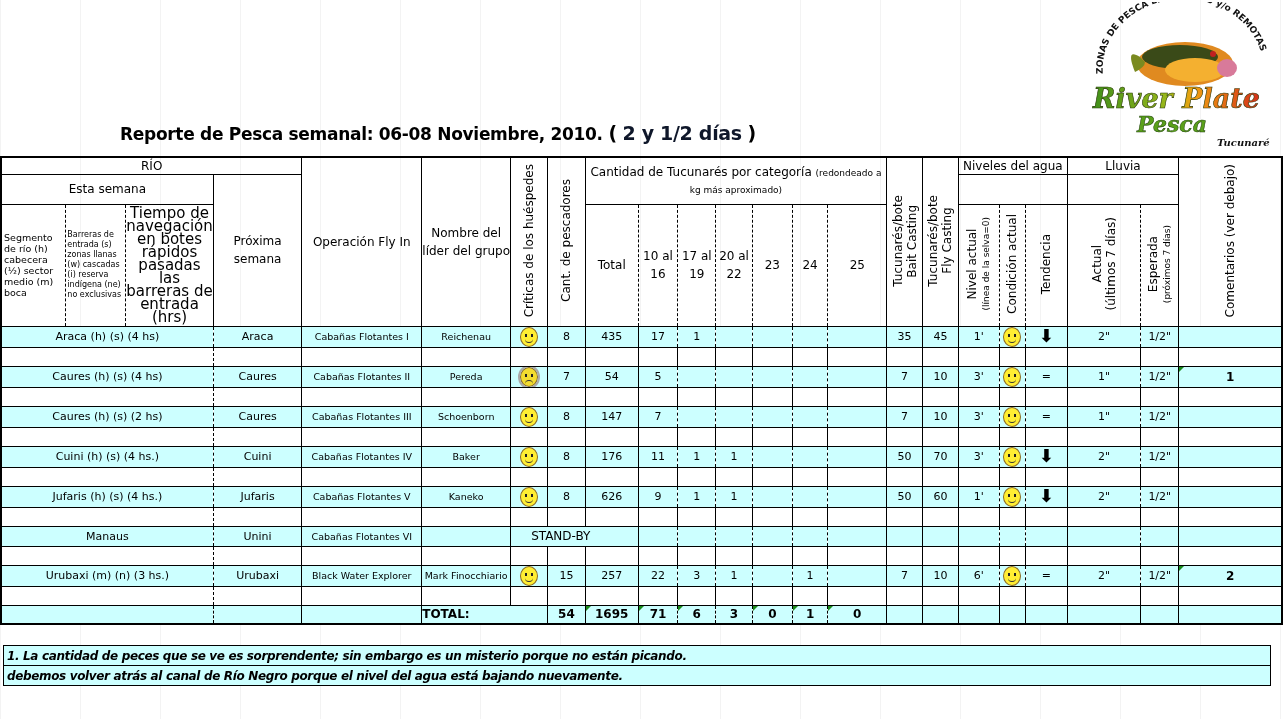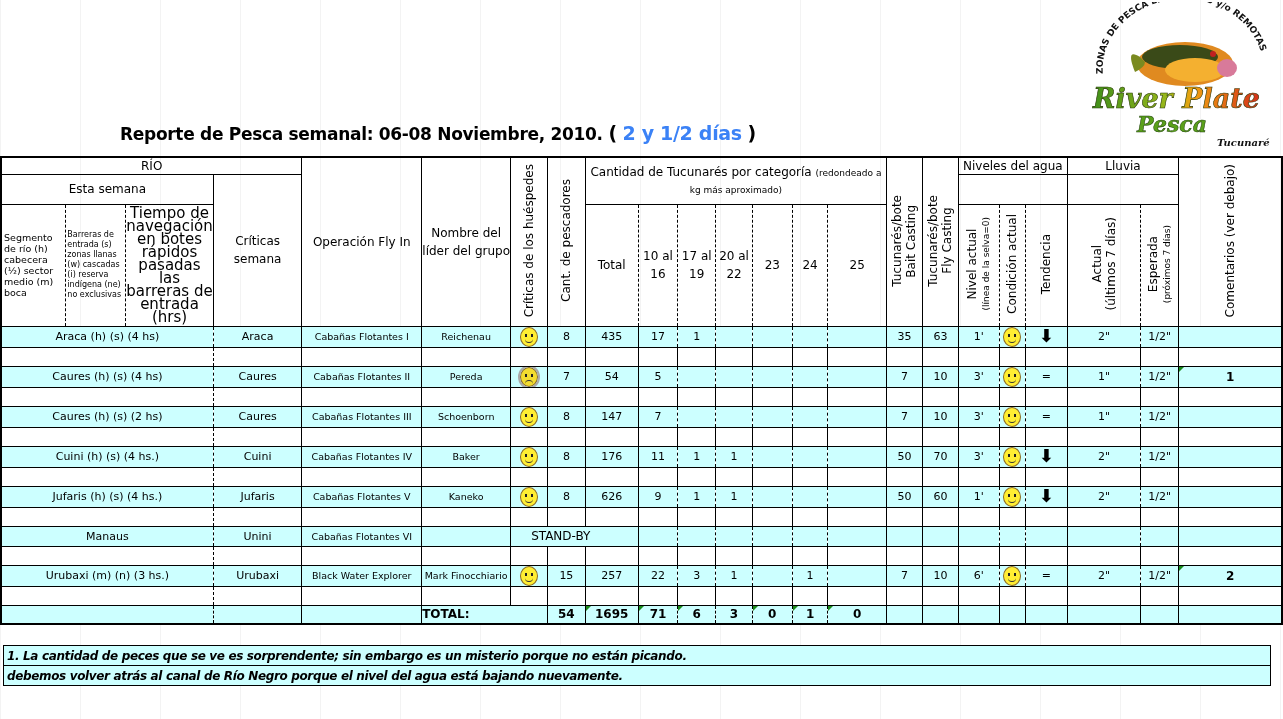--- a/index.html
+++ b/index.html
@@ -1,21 +1,21 @@
 <!DOCTYPE html>
 <html><head>
 <meta charset="utf-8">
 <style>
   html, body { margin:0; padding:0; background:#ffffff; }
   body { width:1283px; height:719px; position:relative; overflow:hidden; font-family:"DejaVu Sans", sans-serif; color:#000; }
   .gridbg { position:absolute; left:0; top:0; width:1283px; height:719px;
     background-image: linear-gradient(to right, #e6e6e6 1px, transparent 1px);
     background-size: 80px 20px; opacity:0.5; }
   .title { position:absolute; left:120px; top:122px; font-family:"DejaVu Sans", sans-serif; font-weight:bold; font-size:17px; letter-spacing:-0.3px; white-space:nowrap; }
-  .title .blue { color:#3b82f6; font-size:19px; }
+  .title .blue { color:#0f172a; font-size:19px; }
   .logo { position:absolute; left:1085px; top:2px; width:195px; height:150px; }
 
   table.main { position:absolute; left:0; top:156px; border-collapse:collapse; table-layout:fixed; border:2.5px solid #000; }
   table.main td { border:1px solid #000; padding:0; text-align:center; vertical-align:middle; font-family:"DejaVu Sans", sans-serif; font-size:10px; overflow:hidden; white-space:nowrap; }
   .hdr { font-size:12px !important; }
   .hdr-s { font-size:9.5px !important; text-align:left !important; white-space:normal !important; line-height:11px; padding-left:2px !important; }
   .hdr-sm { font-size:8px !important; text-align:left !important; white-space:normal !important; line-height:10px; padding-left:1px !important; }
   .vert { writing-mode:vertical-rl; transform:rotate(180deg); display:inline-block; font-size:12px; line-height:14px; white-space:nowrap; }
   .vert small { font-size:9px; }
   .dl { border-left:1px dashed #000 !important; }
@@ -115,21 +115,21 @@
     </td>
     <td rowspan="3"><span class="vert"><span>Tucunarés/bote</span><br><span>Bait Casting</span></span></td>
     <td rowspan="3"><span class="vert"><span>Tucunarés/bote</span><br><span>Fly Casting</span></span></td>
     <td colspan="3" class="hdr">Niveles del agua</td>
     <td colspan="2" class="hdr">Lluvia</td>
     <td rowspan="3"><span class="vert">Comentarios (ver debajo)</span></td>
   </tr>
 
   <tr style="height:30px">
     <td colspan="3" class="hdr">Esta semana</td>
-    <td rowspan="2" class="hdr" style="white-space:normal;line-height:18px">Críticas semana</td>
+    <td rowspan="2" class="hdr" style="white-space:normal;line-height:18px">Próxima semana</td>
     <td colspan="3"></td>
     <td colspan="2"></td>
   </tr>
 
   <tr style="height:122px">
     <td class="hdr-s dr">Segmento de río (h) cabecera (½) sector medio (m) boca</td>
     <td class="hdr-sm dr dl">Barreras de entrada (s) zonas llanas (w) cascadas (i) reserva indígena (ne) no exclusivas</td>
     <td class="dl" style="white-space:normal;font-size:15px;line-height:13px">Tiempo de navegación en botes rápidos pasadas las barreras de entrada (hrs)</td>
     <td class="hdr dr">Total</td>
     <td class="hdr dl dr" style="white-space:normal;line-height:18px">10 al 16</td>
@@ -155,21 +155,21 @@
         <td><span class="face "></span></td>
         <td class="">8</td>
         <td class="">435</td>
         <td class="dr">17</td>
         <td class="dl dr">1</td>
         <td class="dl dr"></td>
         <td class="dl dr"></td>
         <td class="dl dr"></td>
         <td class="dl"></td>
         <td class="">35</td>
-        <td class="">63</td>
+        <td class="">45</td>
         <td class="dr">1'</td>
         <td class="dl dr"><span class="face"></span></td>
         <td class="dl"><span class="arrow">⬇</span></td>
         <td class="dr">2"</td>
         <td class="dl">1/2"</td>
         <td class="" style="font-weight:bold;font-size:12px"></td>
       </tr>
       <tr class="gap">
         <td colspan="3" class="dr"></td>
         <td class="dl"></td>

